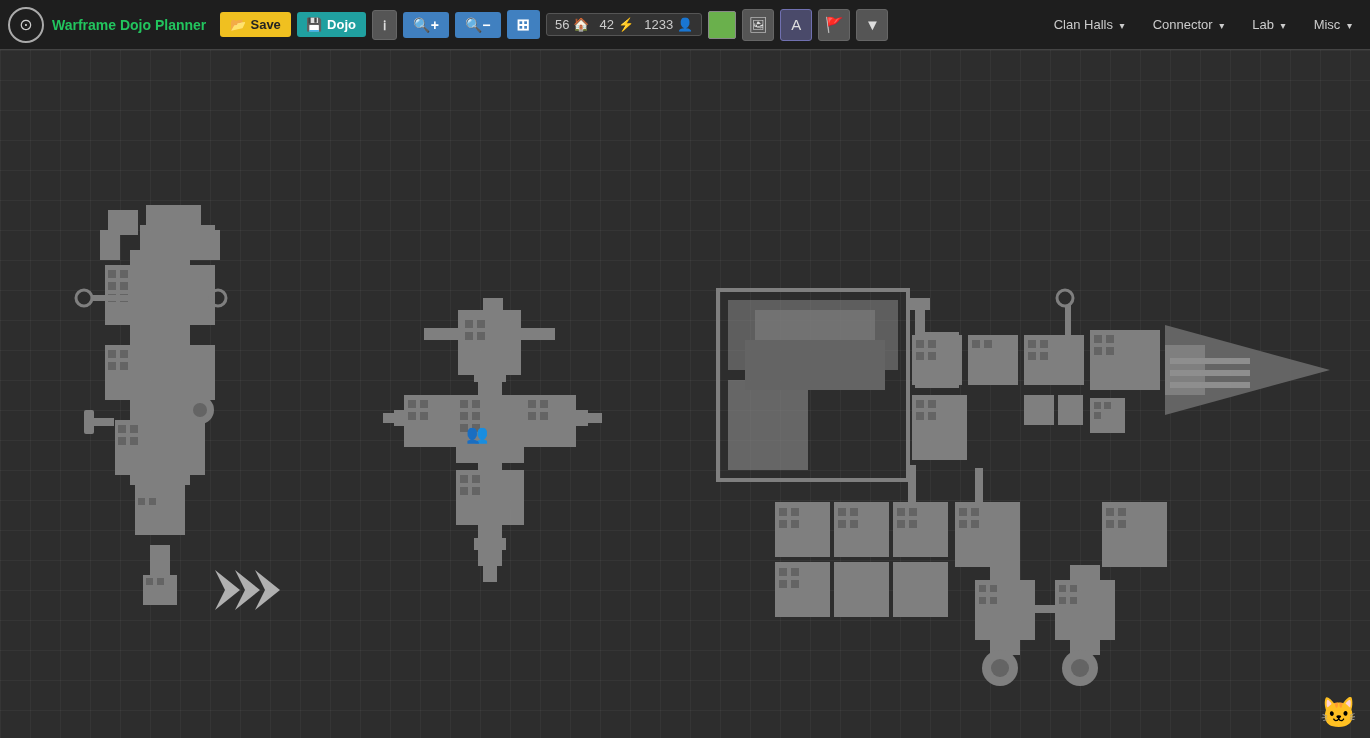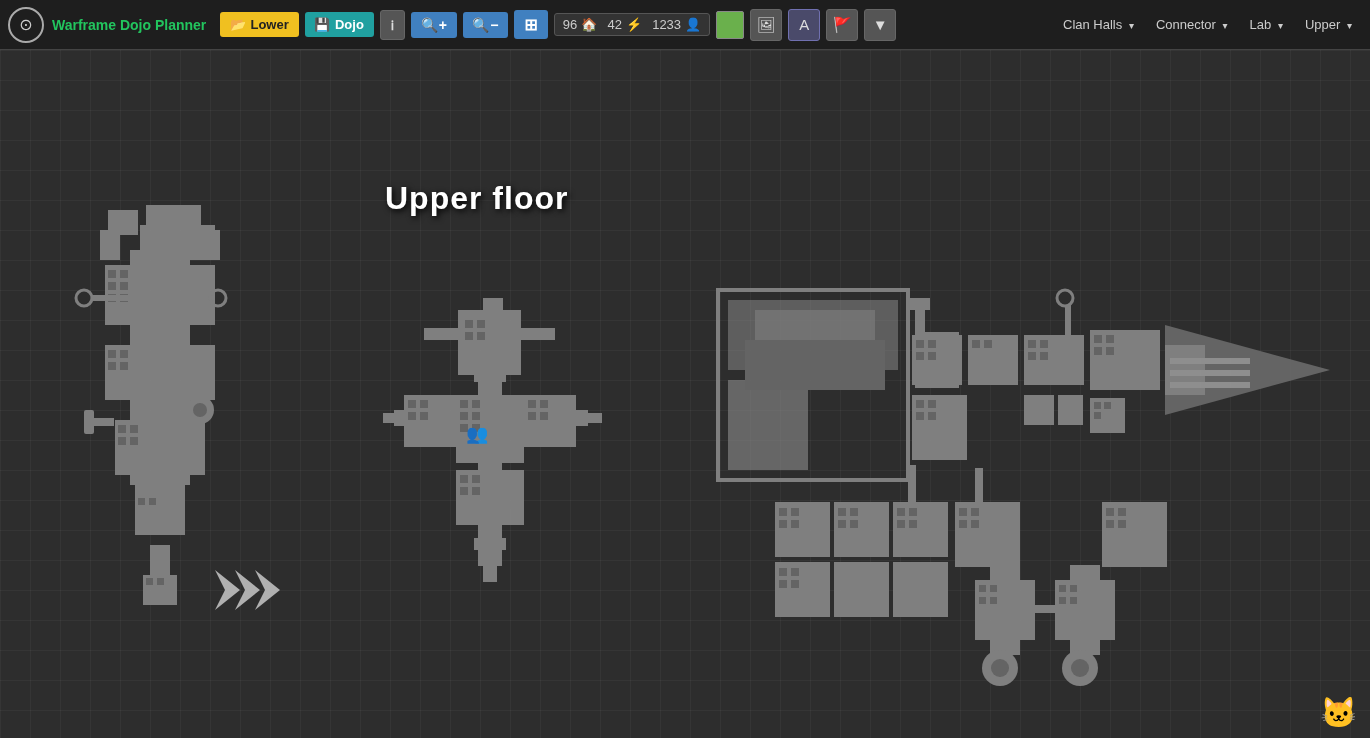--- a/index.html
+++ b/index.html
@@ -67,21 +67,21 @@
       background: #555;
       border: 1px solid #666;
       border-radius: 3px;
       display: flex; align-items: center; justify-content: center;
       color: #ddd; font-size: 15px;
       cursor: pointer;
     }
     .tool-btn.active { background: #4a4a6a; border-color: #7070b0; }
 
     .nav-menu {
-      display: flex; gap: 2px;
+      display: flex; gap: 8px;
       margin-left: auto;
     }
     .nav-item {
       color: #ccc; font-size: 13px;
       padding: 5px 10px;
       cursor: pointer;
       border-radius: 3px;
       white-space: nowrap;
     }
     .nav-item .chevron { font-size: 10px; margin-left: 3px; }
@@ -124,21 +124,21 @@
 <div id="toolbar">
   <div class="logo-area">
     <div class="logo-icon">
       <span>⊙</span>
     </div>
     <span class="app-title">Warframe Dojo Planner</span>
   </div>
 
   <button class="btn btn-yellow">
     <span>📂</span>
-    <span>Lower</span>
+    <span>Save</span>
   </button>
 
   <button class="btn btn-teal">
     <span>💾</span>
     <span>Dojo</span>
   </button>
 
   <button class="btn btn-gray">
     <span>ℹ</span>
   </button>
@@ -150,21 +150,21 @@
   <button class="btn btn-blue">
     <span style="font-size:14px;">🔍−</span>
   </button>
 
   <button class="btn btn-blue">
     <span style="font-size:16px;">⊞</span>
   </button>
 
   <div class="stat-bar">
     <div class="stat-item">
-      <span>96</span>
+      <span>56</span>
       <span>🏠</span>
     </div>
     <div class="stat-item">
       <span>42</span>
       <span>⚡</span>
     </div>
     <div class="stat-item">
       <span>1233</span>
       <span>👤</span>
     </div>
@@ -195,29 +195,28 @@
     </div>
     <div class="nav-item">
       <span>Connector</span>
       <span class="chevron">▾</span>
     </div>
     <div class="nav-item">
       <span>Lab</span>
       <span class="chevron">▾</span>
     </div>
     <div class="nav-item">
-      <span>Upper</span>
+      <span>Misc</span>
       <span class="chevron">▾</span>
     </div>
   </nav>
 </div>
 
 <div id="canvas-area">
 
-  <div class="floor-label" style="left: 385px; top: 130px;">Upper floor</div>
 
   <svg class="dojo-svg" viewBox="0 0 1370 688" xmlns="http://www.w3.org/2000/svg">
 
     <g fill="#888" opacity="0.9">
 
       <rect x="108" y="160" width="30" height="25"></rect>
       <rect x="146" y="155" width="55" height="20"></rect>
       <rect x="100" y="180" width="20" height="30"></rect>
       <rect x="140" y="175" width="75" height="35"></rect>
       <rect x="195" y="180" width="25" height="30"></rect>

